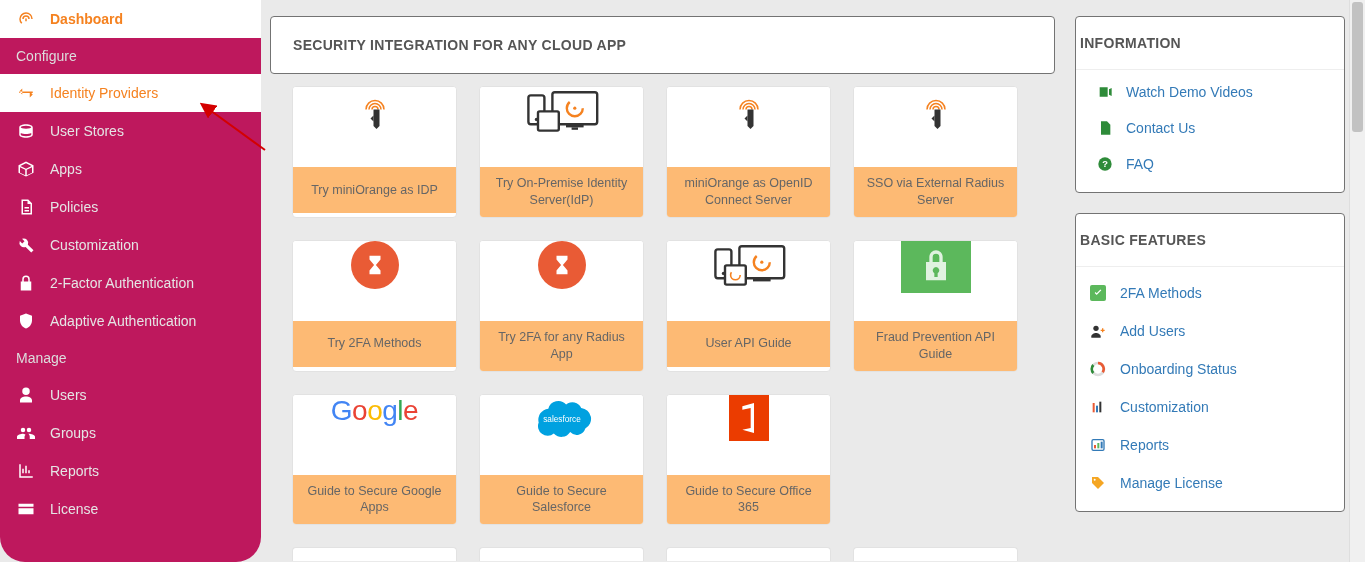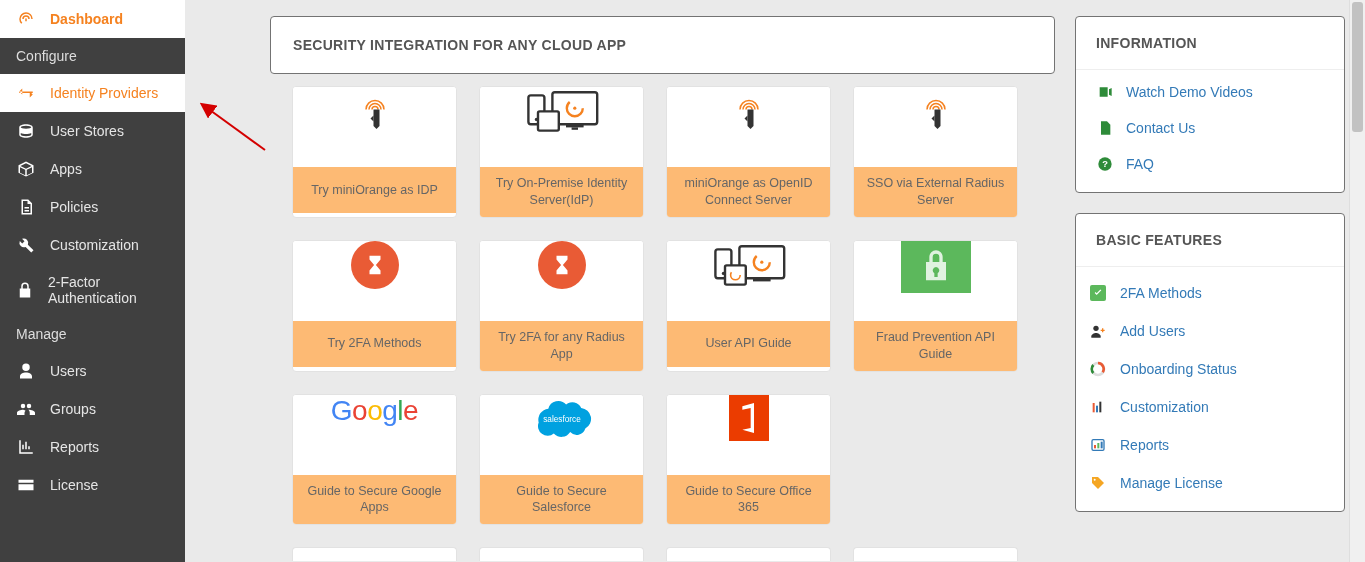--- a/index.html
+++ b/index.html
@@ -10,26 +10,27 @@
     color: #333;
     overflow: hidden;
     height: 562px;
     width: 1365px;
     position: relative;
   }
   
   .sidebar {
     position: absolute;
     top: 0; left: 0;
-    width: 185px;
+    width: 261px;
     height: 100%;
-    background: #404040;
+    background: #be185d;
     color: #fff;
     display: flex;
     flex-direction: column;
+    border-radius: 25px;
   }
   .sidebar .nav-item {
     display: flex;
     align-items: center;
     gap: 14px;
     padding: 10px 16px;
     cursor: pointer;
     color: #e5e5e5;
   }
   .sidebar .nav-item.active {
@@ -140,21 +141,21 @@
   
   .right-col {
     position:absolute;
     right: 20px;
     top: 16px;
     width: 270px;
     display:flex;
     flex-direction:column;
     gap: 20px;
   }
-  .right-panel .panel-header { padding: 18px 20px; border-bottom: 1px solid #eee; }
+  .right-panel .panel-header { padding: 18px 4px; border-bottom: 1px solid #eee; }
   .right-panel .link-list {
     padding: 14px 20px 20px 20px;
     display:flex;
     flex-direction:column;
     gap: 20px;
   }
   .link-item {
     display:flex;
     align-items:center;
     gap: 12px;
@@ -257,20 +258,28 @@
     </span>
     <span>Customization</span>
   </div>
   <div class="nav-item">
     <span class="icon">
       <svg viewBox="0 0 24 24">
           <path fill="#fff" d="M12 2a5 5 0 0 0-5 5v3H5v12h14V10h-2V7a5 5 0 0 0-5-5m0 2a3 3 0 0 1 3 3v3H9V7a3 3 0 0 1 3-3Z"></path>
         </svg>
     </span>
     <span>2-Factor Authentication</span>
+  </div>
+  <div class="nav-item">
+    <span class="icon">
+      <svg viewBox="0 0 24 24">
+          <path fill="#fff" d="M12 2 4 5v6c0 5 3.4 9.7 8 11 4.6-1.3 8-6 8-11V5l-8-3Z"></path>
+        </svg>
+    </span>
+    <span>Adaptive Authentication</span>
   </div>
   <div class="section-label">Manage</div>
   <div class="nav-item">
     <span class="icon">
       <svg viewBox="0 0 24 24">
           <path fill="#fff" d="M12 12a5 5 0 1 0-5-5 5 5 0 0 0 5 5m0 2c-4 0-8 2-8 5v3h16v-3c0-3-4-5-8-5Z"></path>
         </svg>
     </span>
     <span>Users</span>
   </div>

